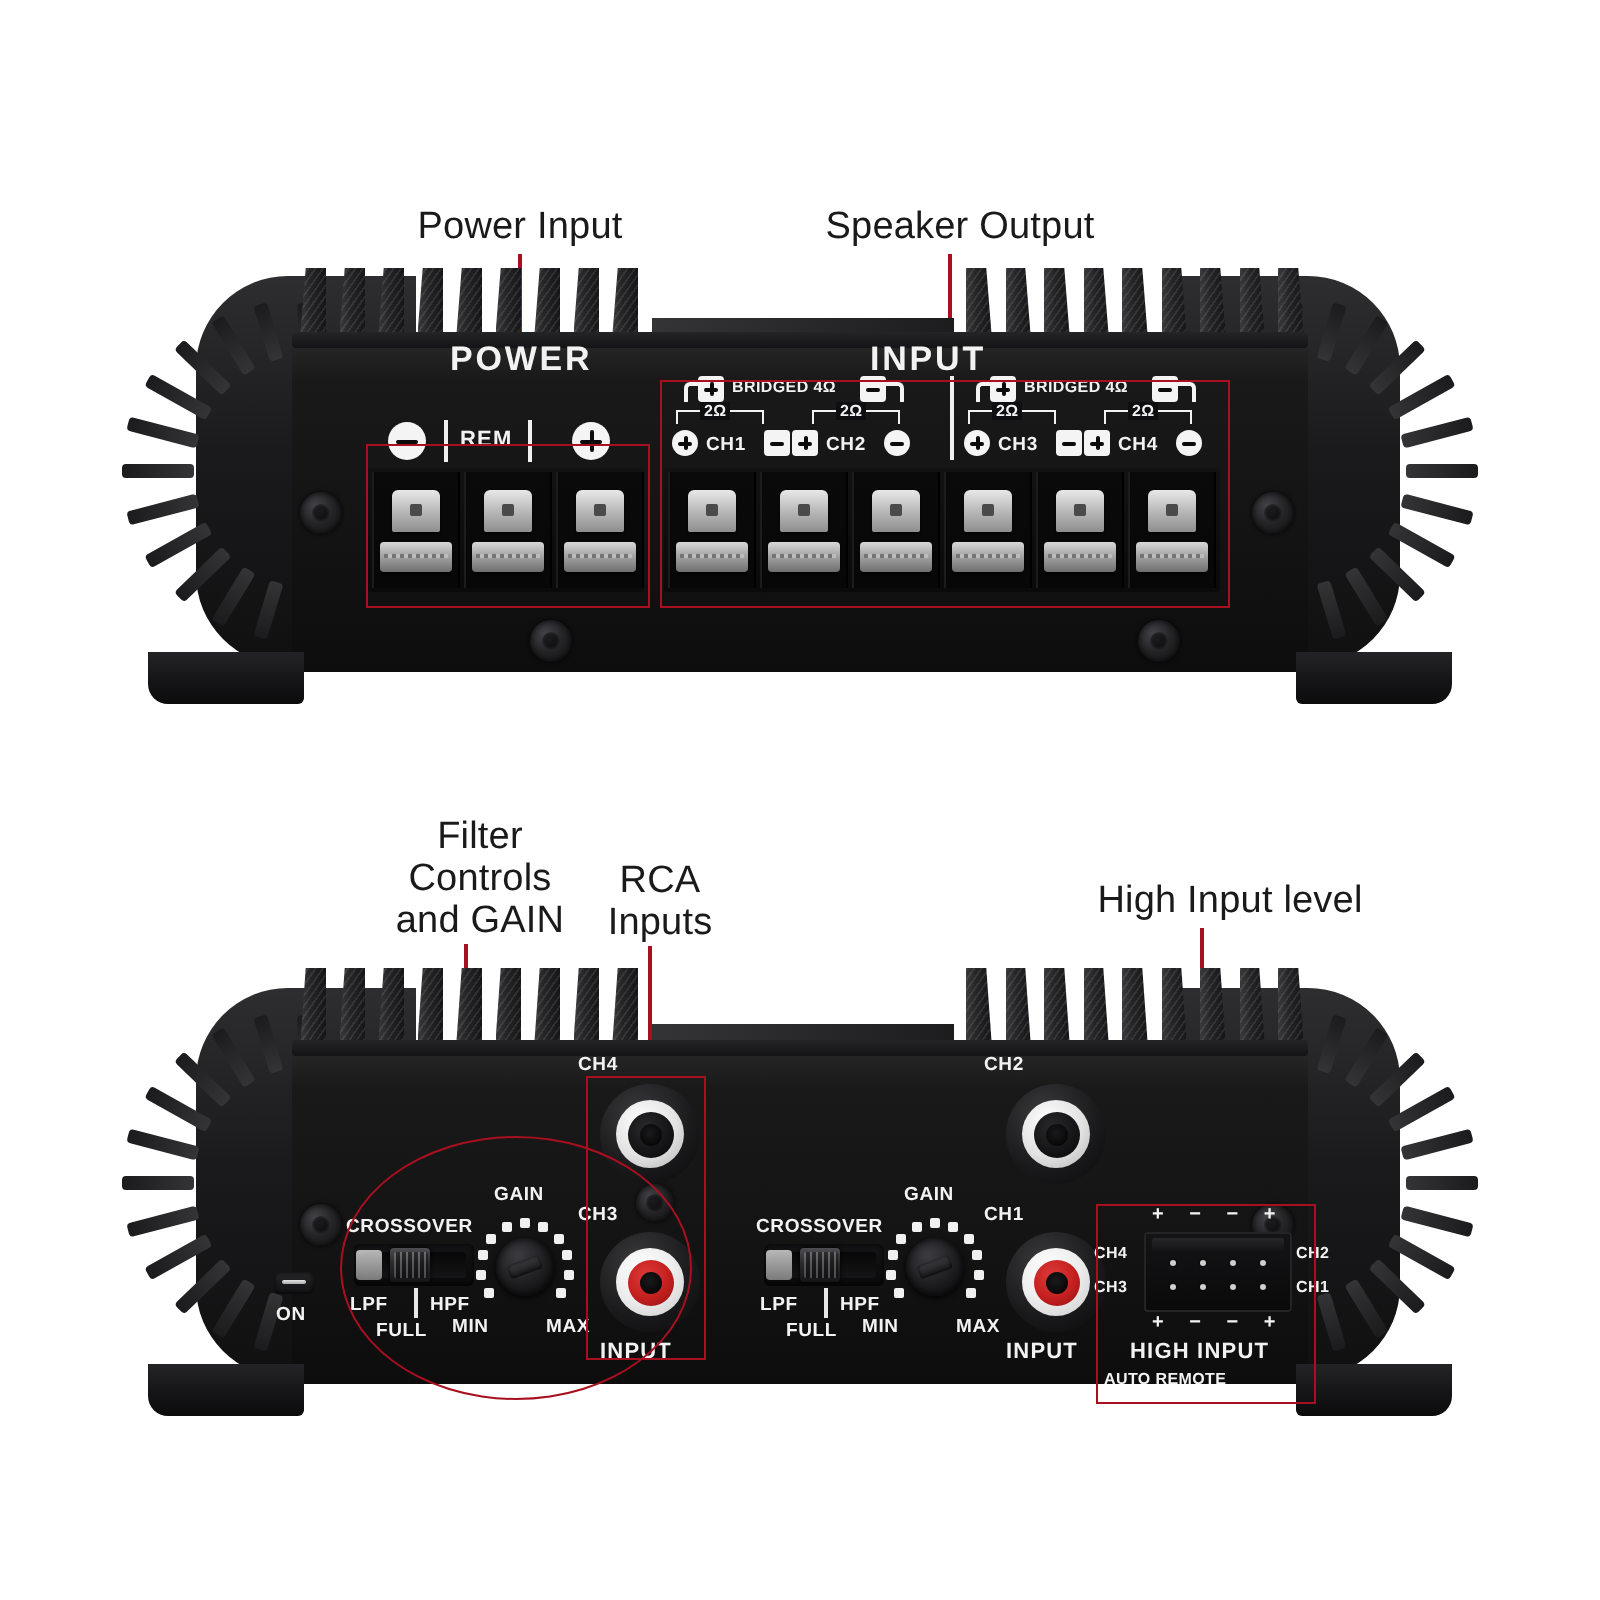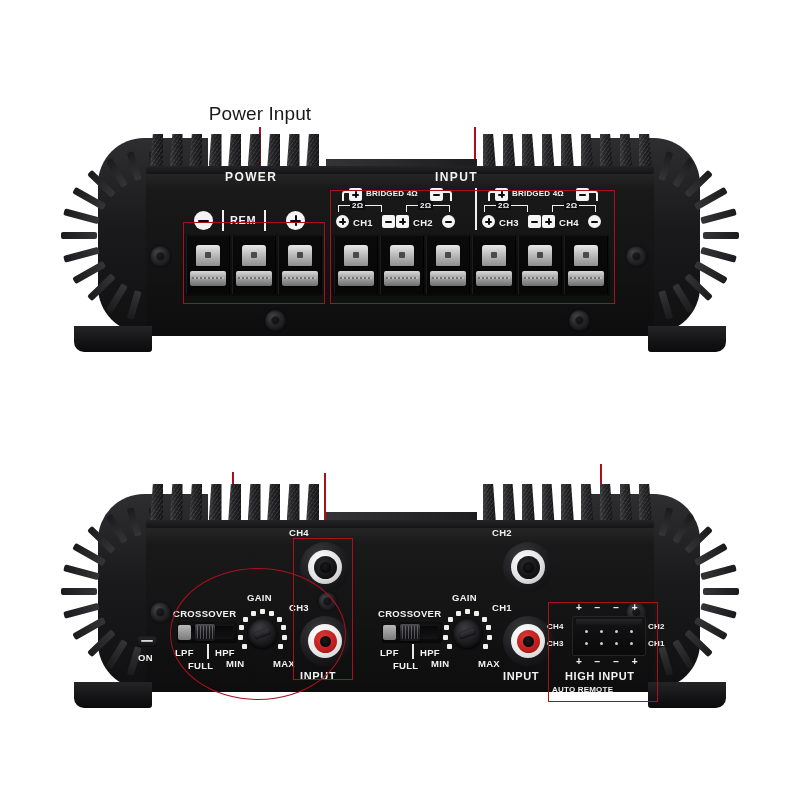--- a/index.html
+++ b/index.html
@@ -109,21 +109,21 @@
 
   
   .silk{
     position:absolute;
     color:#f2f2f2;
     font-weight:bold;
     font-family:"Liberation Sans", sans-serif;
     white-space:nowrap;
     letter-spacing:.4px;
   }
-  .silk.sec{font-size:12px;letter-spacing:1.4px;}
+  .silk.sec{font-size:17px;letter-spacing:1.4px;}
   .silk.tiny{font-size:8px;letter-spacing:.2px;}
   .silk.sm{font-size:9.5px;letter-spacing:.3px;}
   .silk.md{font-size:11px;letter-spacing:.6px;}
 
   
   .termblock{
     position:absolute;
     background:linear-gradient(180deg,#121213 0%,#0a0a0b 100%);
     border-radius:2px;
   }
@@ -329,20 +329,21 @@
   }
 </style>
 </head>
 <body>
 
 <div class="stage">
 
   <div class="callout" style="left:180px;top:103px;width:160px;">Power Input</div>
   <div class="leader" style="left:259px;top:127px;height:95px;"></div>
 
+  <div class="callout" style="left:390px;top:103px;width:180px;">Speaker Output</div>
   <div class="leader" style="left:474px;top:127px;height:65px;"></div>
 
   <div class="amp" style="left:60px;top:130px;width:680px;height:240px;">
 
     <div class="endcap left" style="left:38px;top:8px;width:110px;height:195px;"></div>
 
     <div class="endcap right" style="left:530px;top:8px;width:110px;height:195px;"></div>
 
     <div id="rfl" style="position:absolute;left:95px;top:105px;width:0;height:0;">
         <div class="rfin" style="width: 26.349px; height: 7px; left: 0px; top: -3.5px; transform: rotate(268deg) translateX(58px);"></div>
@@ -499,24 +500,30 @@
       <div class="polsq" style="left:50px;top:29px;width:13px;height:13px;"></div>
       <div class="polsq plus" style="left:64px;top:29px;width:13px;height:13px;"></div>
       <div class="silk sm" style="left:81px;top:31px;">CH4</div>
       <div class="pol" style="left:110px;top:29px;width:13px;height:13px;"></div>
     </div>
   </div>
 
   <div class="annbox" style="left:183px;top:222px;width:142px;height:82px;"></div>
   <div class="annbox" style="left:330px;top:190px;width:285px;height:114px;"></div>
 
+  <div class="callout" style="left:175px;top:408px;width:130px;">Filter
+Controls
+and GAIN</div>
   <div class="leader" style="left:232px;top:472px;height:138px;"></div>
 
+  <div class="callout" style="left:285px;top:430px;width:90px;">RCA
+Inputs</div>
   <div class="leader" style="left:324px;top:473px;height:66px;"></div>
 
+  <div class="callout" style="left:520px;top:440px;width:190px;">High Input level</div>
   <div class="leader" style="left:600px;top:464px;height:138px;"></div>
 
   <div class="amp" style="left:60px;top:480px;width:680px;height:240px;">
 
     <div class="endcap left" style="left:38px;top:14px;width:110px;height:195px;"></div>
     <div class="endcap right" style="left:530px;top:14px;width:110px;height:195px;"></div>
 
     <div id="rfl2" style="position:absolute;left:95px;top:111px;width:0;height:0;">
         <div class="rfin" style="width: 26.349px; height: 7px; left: 0px; top: -3.5px; transform: rotate(268deg) translateX(58px);"></div>
         <div class="rfin" style="width: 28.868px; height: 7px; left: 0px; top: -3.5px; transform: rotate(253.333deg) translateX(58px);"></div>

